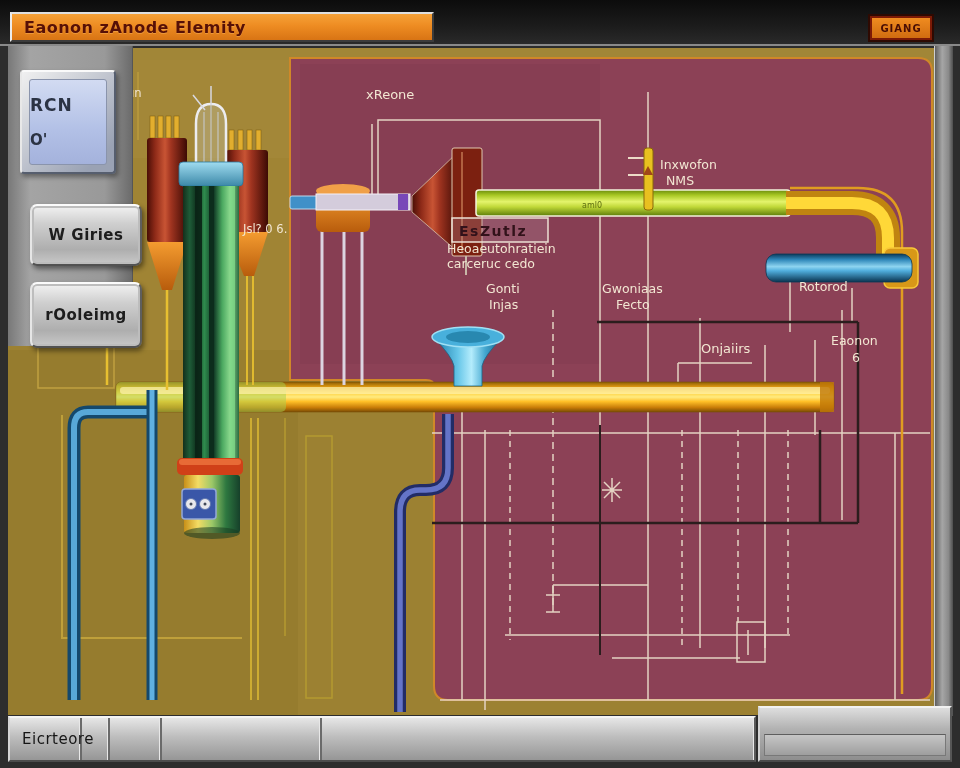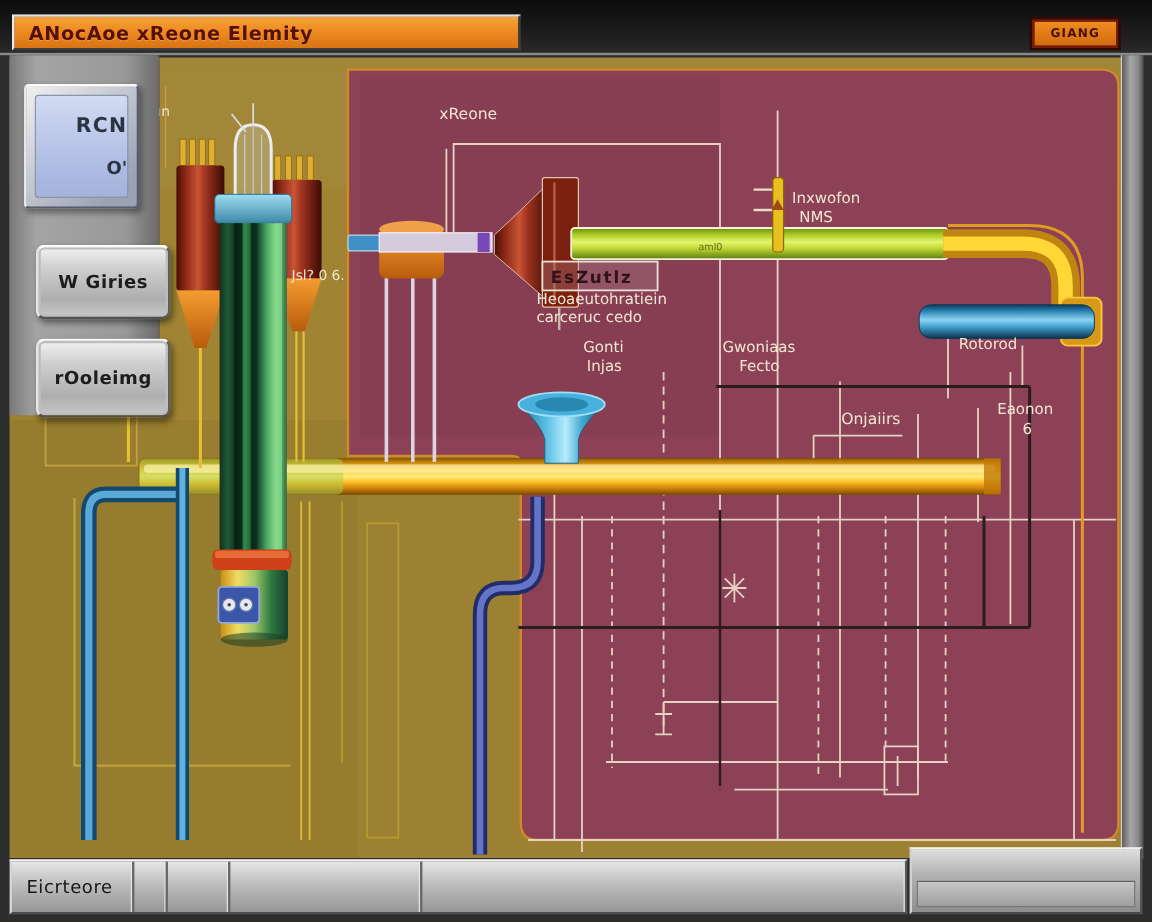--- a/index.html
+++ b/index.html
@@ -8,39 +8,39 @@
   
   .titlebar{position:absolute;left:0;top:0;width:960px;height:46px;
             background:linear-gradient(180deg,#0c0c0c,#1c1c1c 60%,#2a2a2a);
             border-bottom:2px solid #8a8a8a;box-sizing:border-box;}
   .title-plate{position:absolute;left:10px;top:12px;width:424px;height:30px;
                background:linear-gradient(180deg,#f6a238 0%,#ee8c22 45%,#d87414 100%);
                border:2px solid;border-color:#e0e0e0 #3c3c3c #3c3c3c #ececec;
                box-sizing:border-box;display:flex;align-items:center;padding-left:12px;
                color:#571006;font-size:16px;font-weight:bold;letter-spacing:.5px;
                text-shadow:0 1px 0 rgba(255,200,120,.35);}
-  .corner-chip{position:absolute;right:28px;top:16px;width:72px;height:24px;
+  .corner-chip{position:absolute;right:28px;top:16px;width:62px;height:24px;
                background:linear-gradient(180deg,#f08c20,#d06c10);
                border:2px solid #7c1a06;outline:2px solid #2e0a02;box-sizing:border-box;
                color:#4a0e04;font-size:10px;font-weight:bold;letter-spacing:1px;
                display:flex;align-items:center;justify-content:center;}
   
   .sidebar{position:absolute;left:8px;top:46px;width:124px;height:300px;
            background:linear-gradient(90deg,#787878,#a4a4a4 18%,#999 78%,#6b6b6b);
            border-right:1px solid #565656;}
   .btn{position:absolute;box-sizing:border-box;cursor:pointer;
        font-family:"DejaVu Sans",sans-serif;}
   .btn-rcn{left:12px;top:24px;width:96px;height:104px;border-radius:4px;
            background:linear-gradient(135deg,#f0f0f0,#9aa2b4 85%);
            border:2px solid;border-color:#fafafa #565e6e #565e6e #e8e8e8;
            box-shadow:2px 3px 5px rgba(0,0,0,.4);padding:7px;}
   .btn-rcn .face{width:100%;height:100%;border-radius:3px;
            background:linear-gradient(180deg,#d2dbf2,#b2c0e6 60%,#a4b2dc);
            border:1px solid #8a94ac;box-sizing:border-box;
-           display:flex;flex-direction:column;align-items:flex-end;justify-content:center;gap:16px;
+           display:flex;flex-direction:column;align-items:flex-start;justify-content:center;gap:16px;
            color:#2b3344;font-weight:bold;}
   .btn-rcn .face .l1{font-size:17px;letter-spacing:1px;}
   .btn-rcn .face .l2{font-size:15px;}
   .btn-gray{left:6px;width:112px;border-radius:7px;
            background:linear-gradient(180deg,#f2f2f2 0%,#cfcfcf 30%,#aeaeae 75%,#c8c8c8 100%);
            border:2px solid;border-color:#fbfbfb #5e5e5e #525252 #e6e6e6;
            box-shadow:2px 3px 5px rgba(0,0,0,.45), inset 0 0 0 2px #bdbdbd;
            display:flex;align-items:center;justify-content:center;
            color:#1d1d1d;font-size:15px;font-weight:bold;letter-spacing:.5px;margin-left:16px;}
   .btn-wg{top:158px;height:62px;}
@@ -323,21 +323,21 @@
       <text x="701" y="353" class="lbl lbl-13">Onjaiirs</text>
       <text x="831" y="345" class="lbl">Eaonon</text>
       <text x="852" y="362" class="lbl">6</text>
       <text x="243" y="233" class="lbl lbl-11">Jsl? 0 6.</text>
       <text x="582" y="208" class="lbl-tiny">aml0</text>
     </g>
   </svg>
 
   <div class="titlebar">
     <div class="title-plate">
-      <span>ANocAoe  xReone Elemity</span>
+      <span>Eaonon  zAnode Elemity</span>
     </div>
     <div class="corner-chip">GIANG</div>
   </div>
 
   <div class="sidebar">
     <div class="btn btn-rcn">
       <div class="face">
         <span class="l1">RCN</span>
         <span class="l2">O'</span>
       </div>
@@ -346,21 +346,21 @@
       <span>W Giries</span>
     </div>
     <div class="btn btn-gray btn-ro">
       <span>rOoleimg</span>
     </div>
   </div>
 
   <div class="right-strip"></div>
 
   <div class="statusbar">
-    <div class="cell" style="width:102px;">
+    <div class="cell" style="width:72px;">
       <span class="cell-text">Eicrteore</span>
     </div>
     <div class="cell" style="width:28px;"></div>
     <div class="cell" style="width:52px;"></div>
     <div class="cell" style="width:160px;"></div>
     <div class="cell" style="flex:1;border-right:none;"></div>
   </div>
 
   <div class="status-right">
     <div class="inner"></div>

